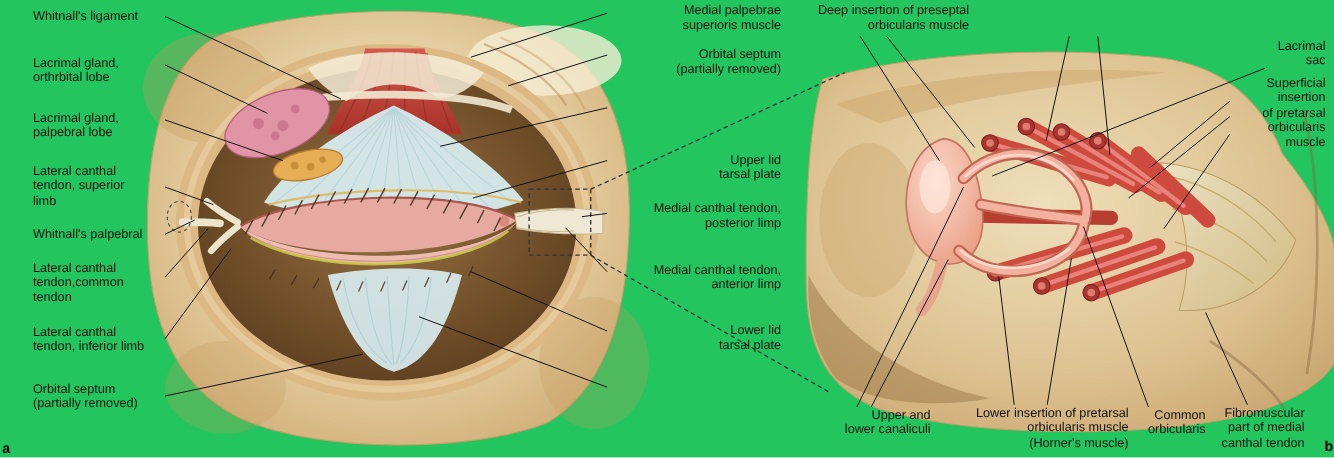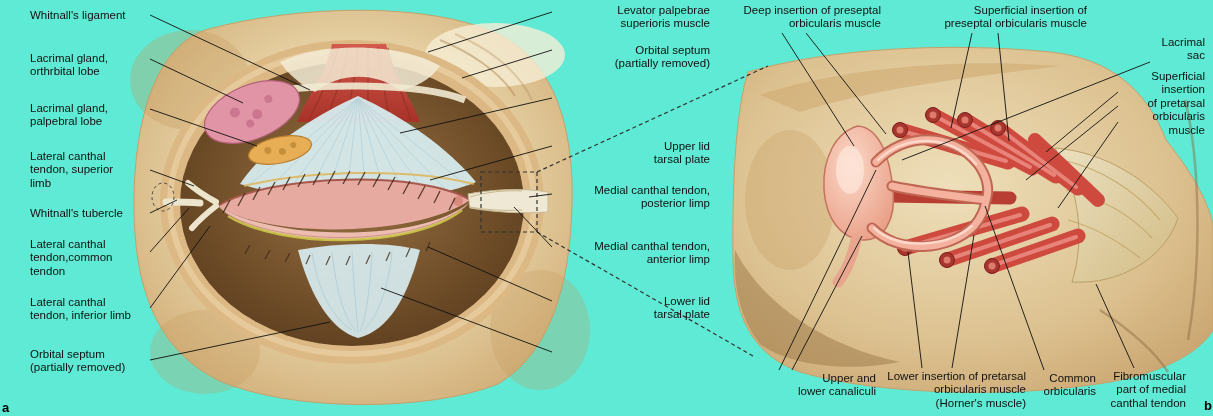--- a/index.html
+++ b/index.html
@@ -1,16 +1,16 @@
 <!DOCTYPE html>
 <html><head>
 <meta charset="utf-8">
 <style>
   html,body{margin:0;padding:0;background:#fff;}
-  .stage{position:relative;width:1213px;height:416px;background:#5eead4;overflow:hidden;
+  .stage{position:relative;width:1213px;height:416px;background:#22c55e;overflow:hidden;
          font-family:"Liberation Sans",sans-serif;}
   svg.art{position:absolute;left:0;top:0;}
   .lbl{position:absolute;font-size:11.5px;line-height:1.17;color:#111;white-space:pre-line;}
   .lbl.right{text-align:right;}
   .lbl.center{text-align:right;}
   .panel-letter{position:absolute;font-size:13px;font-weight:bold;color:#000;}
 </style>
 </head>
 <body>
 
@@ -214,55 +214,53 @@
   </svg>
 
   <div class="lbl" style="left:30px;top:9px;width:118px">Whitnall's ligament</div>
   <div class="lbl" style="left:30px;top:52px;width:118px">Lacrimal gland,
 orthrbital lobe</div>
   <div class="lbl" style="left:30px;top:102px;width:118px">Lacrimal gland,
 palpebral lobe</div>
   <div class="lbl" style="left:30px;top:150px;width:118px">Lateral canthal
 tendon, superior
 limb</div>
-  <div class="lbl" style="left:30px;top:207px;width:118px">Whitnall's tubercle</div>
+  <div class="lbl" style="left:30px;top:207px;width:118px">Whitnall's palpebral</div>
   <div class="lbl" style="left:30px;top:238px;width:118px">Lateral canthal
 tendon,common
 tendon</div>
   <div class="lbl" style="left:30px;top:296px;width:118px">Lateral canthal
 tendon, inferior limb</div>
   <div class="lbl" style="left:30px;top:348px;width:118px">Orbital septum
 (partially removed)</div>
 
-  <div class="lbl right" style="left:550px;top:4px;width:160px">Levator palpebrae
+  <div class="lbl right" style="left:550px;top:4px;width:160px">Medial palpebrae
 superioris muscle</div>
   <div class="lbl right" style="left:550px;top:44px;width:160px">Orbital septum
 (partially removed)</div>
   <div class="lbl right" style="left:550px;top:140px;width:160px">Upper lid
 tarsal plate</div>
   <div class="lbl right" style="left:550px;top:184px;width:160px">Medial canthal tendon,
 posterior limp</div>
   <div class="lbl right" style="left:550px;top:240px;width:160px">Medial canthal tendon,
 anterior limp</div>
   <div class="lbl right" style="left:550px;top:295px;width:160px">Lower lid
 tarsal plate</div>
 
   <div class="lbl center" style="left:701px;top:4px;width:180px">Deep insertion of preseptal
 orbicularis muscle</div>
-  <div class="lbl center" style="left:907px;top:4px;width:180px">Superficial insertion of
-preseptal orbicularis muscle</div>
   <div class="lbl center" style="left:1125px;top:36px;width:80px">Lacrimal
 sac</div>
   <div class="lbl center" style="left:1120px;top:70px;width:85px">Superficial
 insertion
 of pretarsal
 orbicularis
 muscle</div>
 
-  <div class="lbl center" style="left:756px;top:372px;width:120px">Upper and
+  <div class="lbl center" style="left:726px;top:372px;width:120px">Upper and
 lower canaliculi</div>
   <div class="lbl center" style="left:846px;top:370px;width:180px">Lower insertion of pretarsal
 orbicularis muscle
 (Horner's muscle)</div>
   <div class="lbl center" style="left:996px;top:372px;width:100px">Common
 orbicularis</div>
   <div class="lbl center" style="left:1086px;top:370px;width:100px">Fibromuscular
 part of medial
 canthal tendon</div>
 

